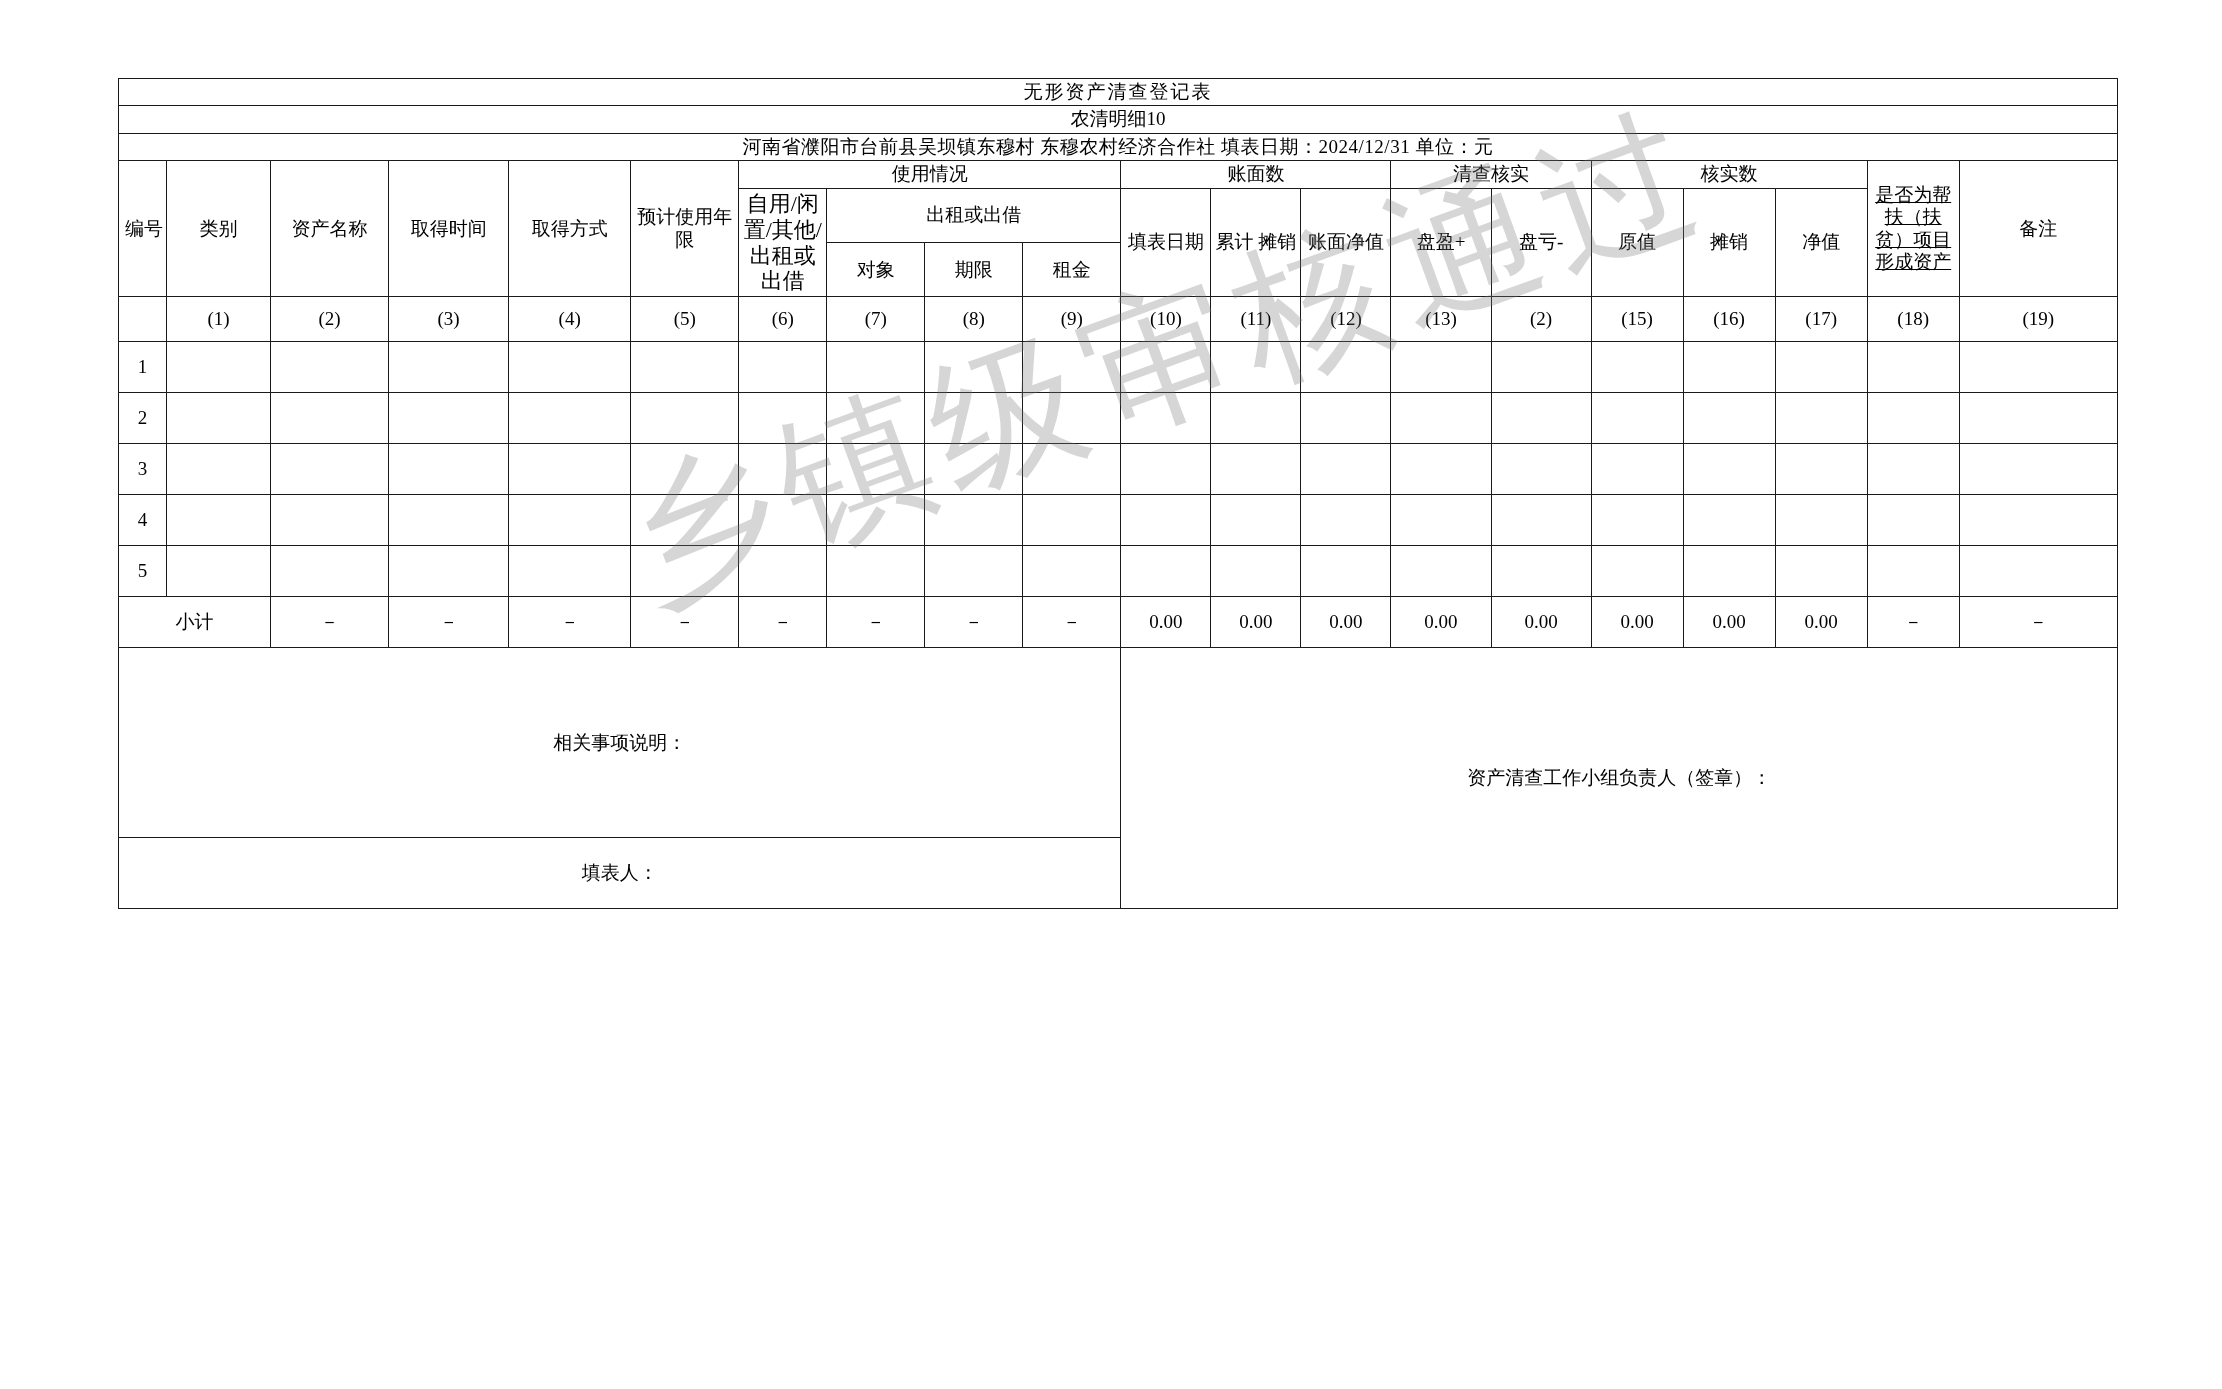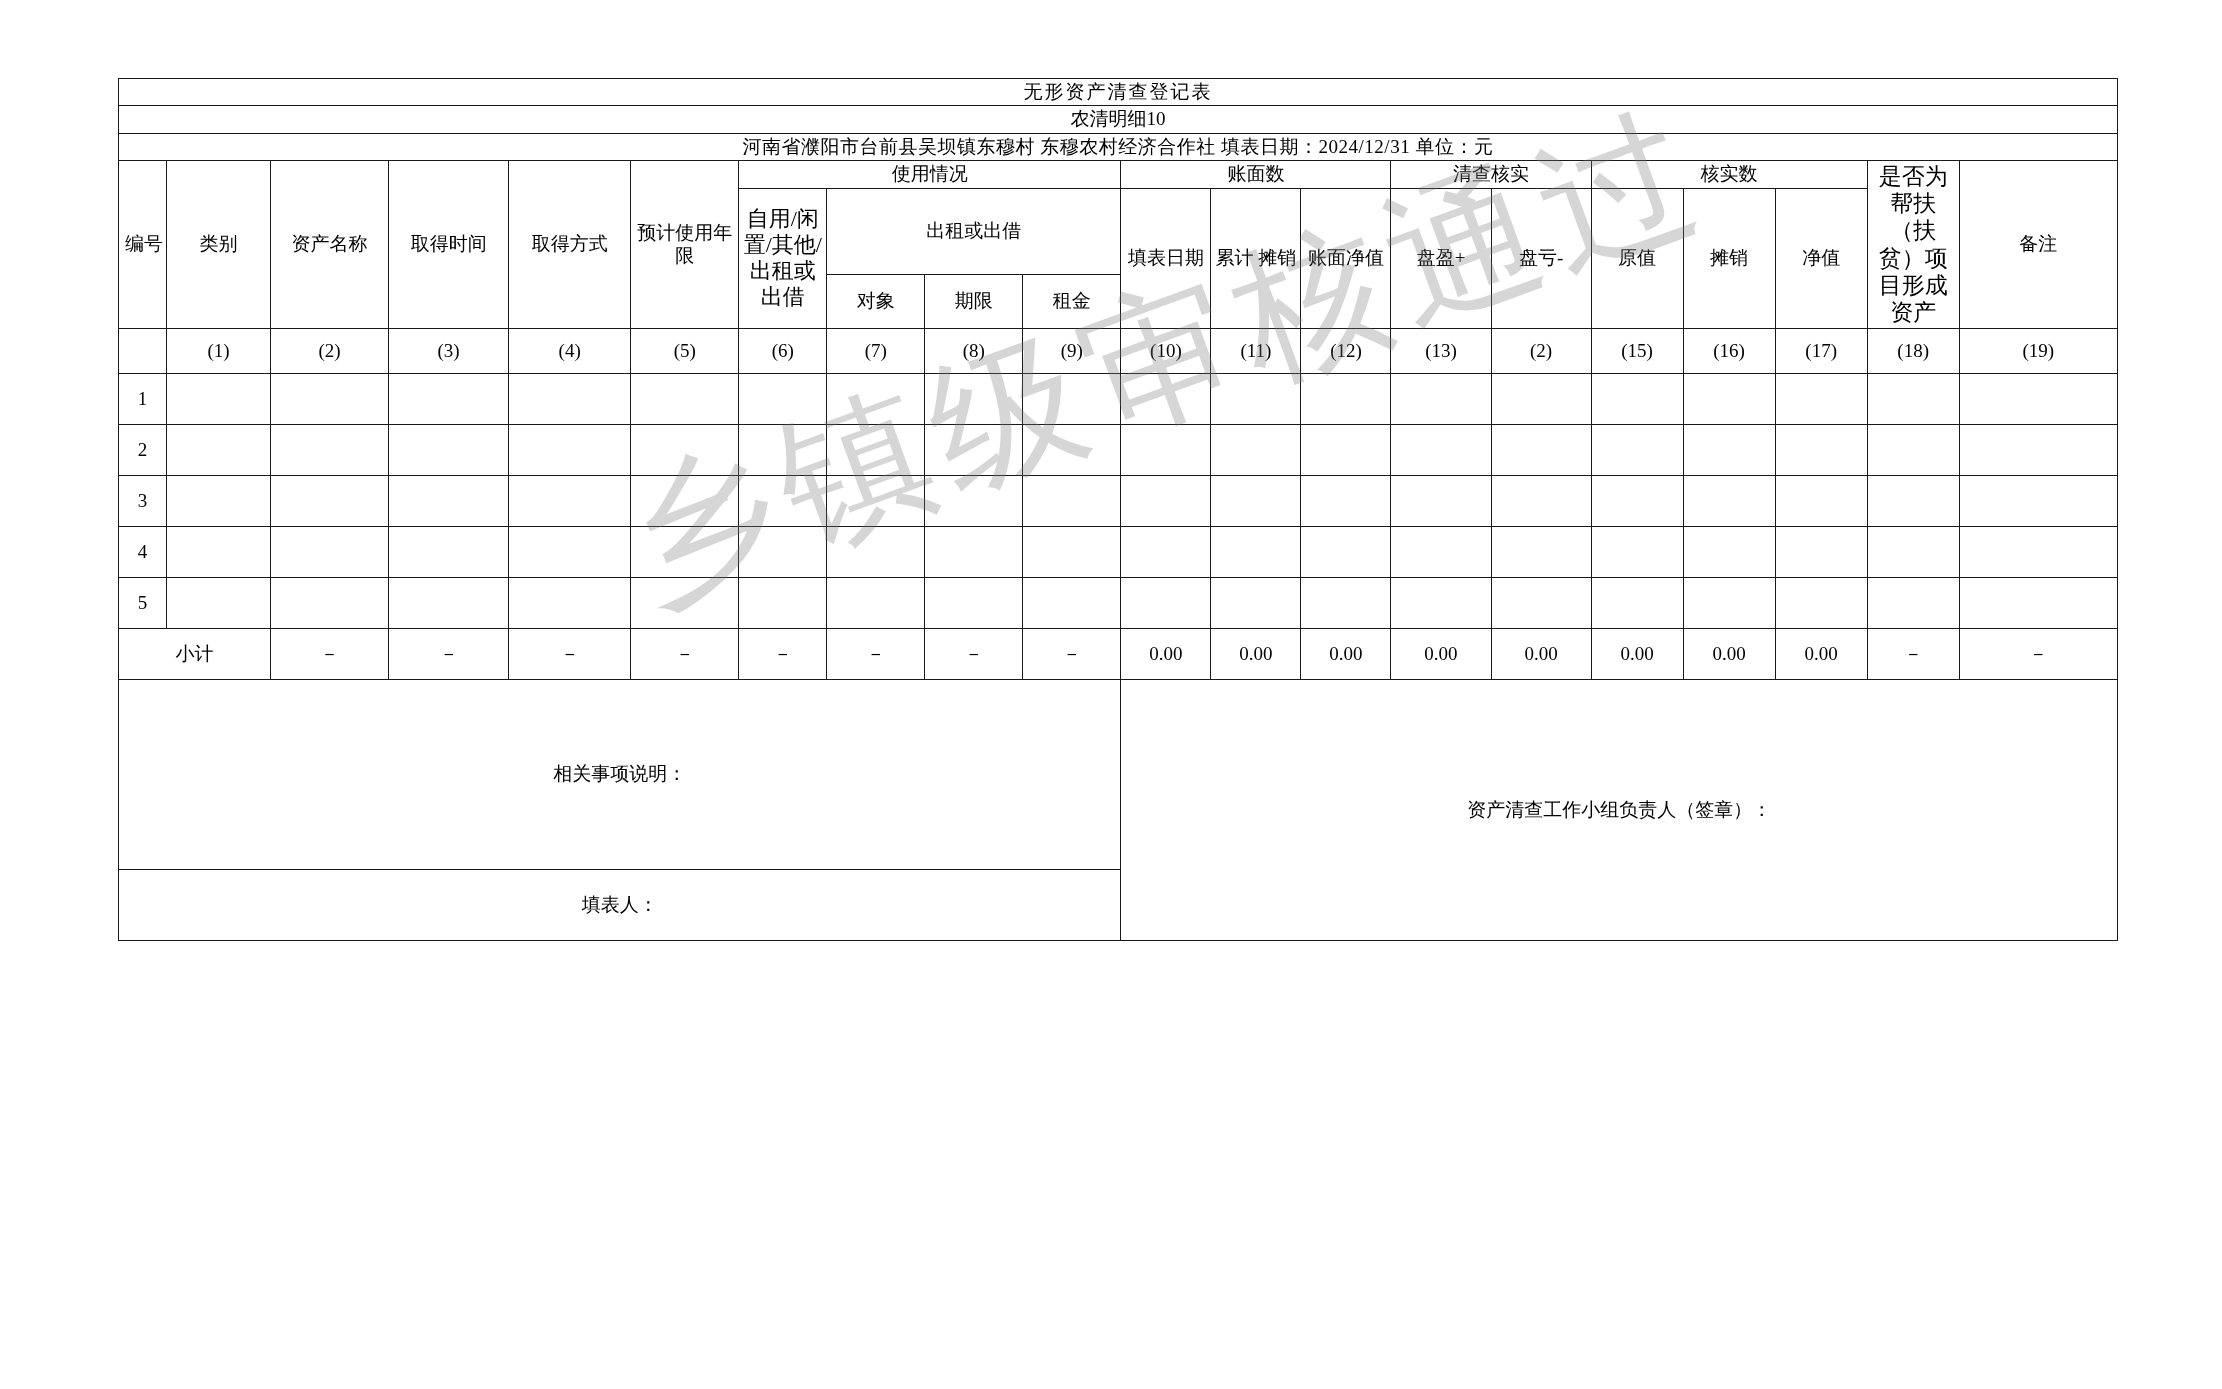--- a/index.html
+++ b/index.html
@@ -149,21 +149,21 @@
       <td class="hdr-vert" rowspan="3" style="width:48px; word-break:break-all;text-align:right;">编号</td>
       <td class="hdr" rowspan="3">类别</td>
       <td class="hdr" rowspan="3">资产名称</td>
       <td class="hdr" rowspan="3">取得时间</td>
       <td class="hdr" rowspan="3">取得方式</td>
       <td class="hdr" rowspan="3">预计使用年限</td>
       <td class="hdr" colspan="4">使用情况</td>
       <td class="hdr" colspan="3">账面数</td>
       <td class="hdr" colspan="2">清查核实</td>
       <td class="hdr" colspan="3">核实数</td>
-      <td class="hdr" rowspan="3" style="font-size:23px;">是否为帮扶（扶贫）项目形成资产</td>
+      <td class="hdr" rowspan="3" style="font-size:19px;text-decoration:underline;">是否为帮扶（扶贫）项目形成资产</td>
       <td class="hdr" rowspan="3">备注</td>
     </tr>
 
     <tr>
       <td class="hdr" rowspan="2" style="font-size:22px;">自用/闲置/其他/出租或出借</td>
       <td class="hdr" colspan="3">出租或出借</td>
       <td class="hdr" rowspan="2">填表日期</td>
       <td class="hdr" rowspan="2">累计 摊销</td>
       <td class="hdr" rowspan="2">账面净值</td>
       <td class="hdr" rowspan="2">盘盈+</td>

